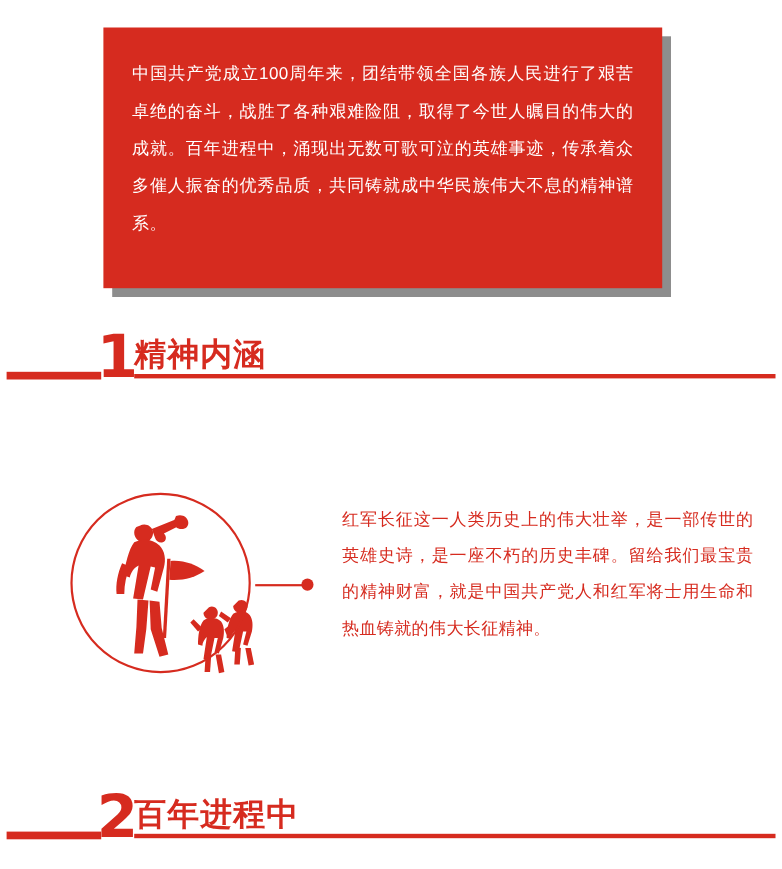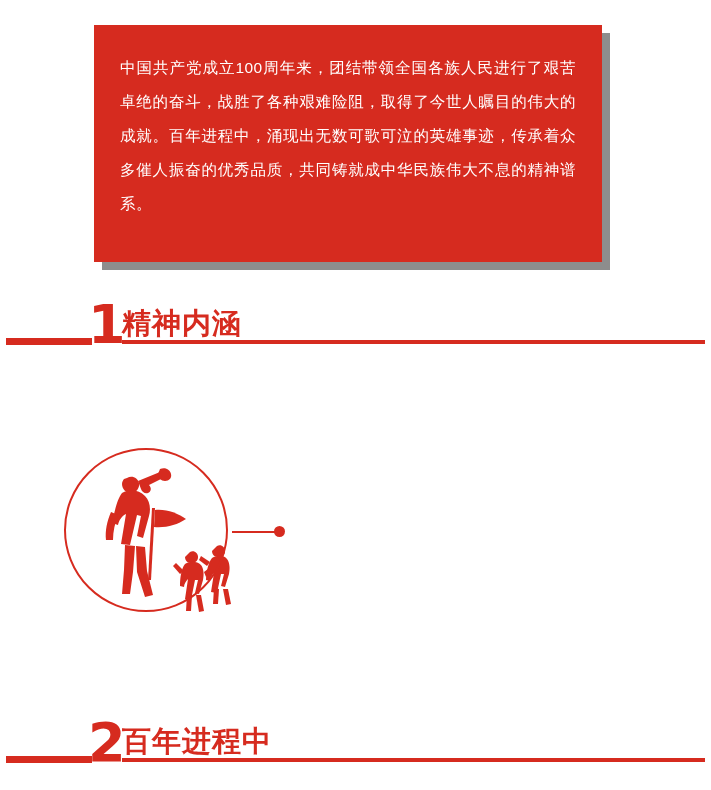--- a/index.html
+++ b/index.html
@@ -197,20 +197,21 @@
         <path d="M150 140 l5 1 l-1 15 l-5 0 z"></path>
         <path d="M159 141 l5 0 l3 15 l-5 1 z"></path>
         <path d="M143 118 l-8 -6 l2 -4 l9 6 z"></path>
       </g>
     </svg>
   </div>
 
   <div class="connector-line"></div>
   <div class="connector-dot"></div>
 
+  <div class="body-text">红军长征这一人类历史上的伟大壮举，是一部传世的英雄史诗，是一座不朽的历史丰碑。留给我们最宝贵的精神财富，就是中国共产党人和红军将士用生命和热血铸就的伟大长征精神。</div>
 </div>
 
 <div class="section-head" style="top:718px">
   <div class="sec-rule-left"></div>
   <div class="sec-num">2</div>
   <div class="sec-title">百年进程中</div>
   <div class="sec-rule-right"></div>
 </div>
 
 </body></html>

